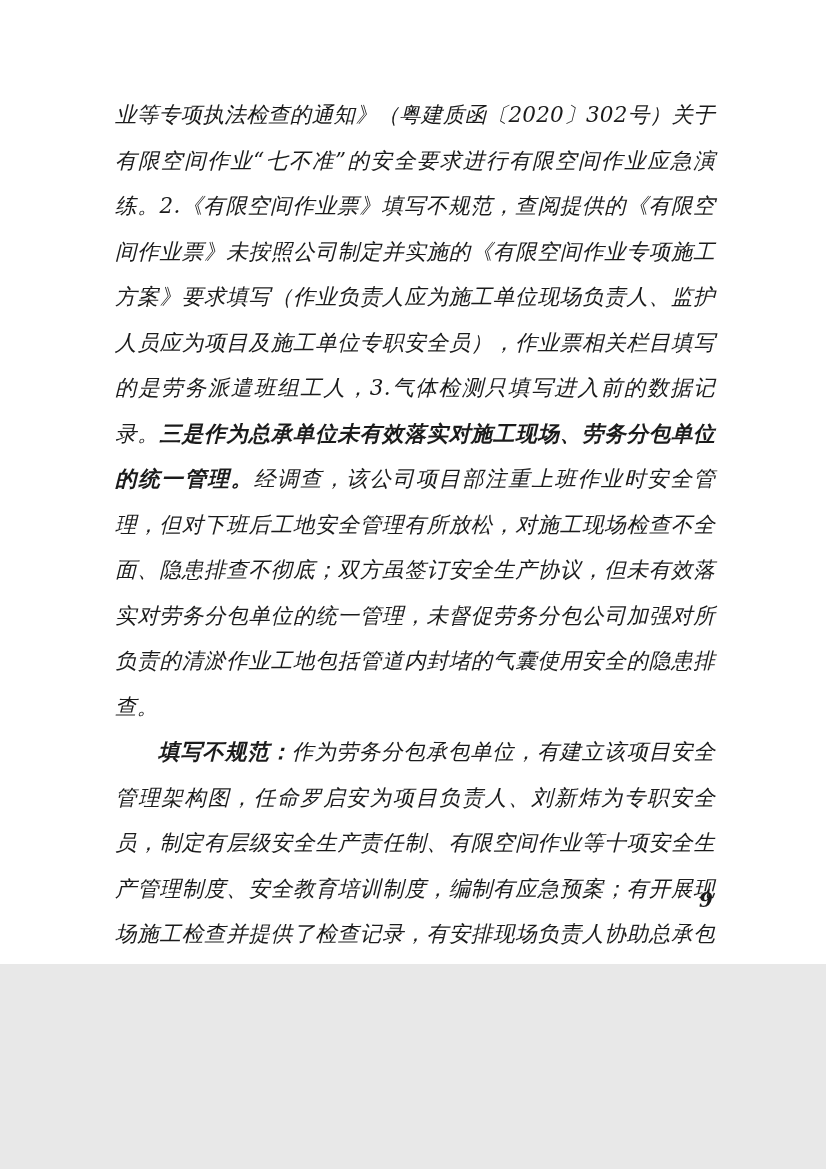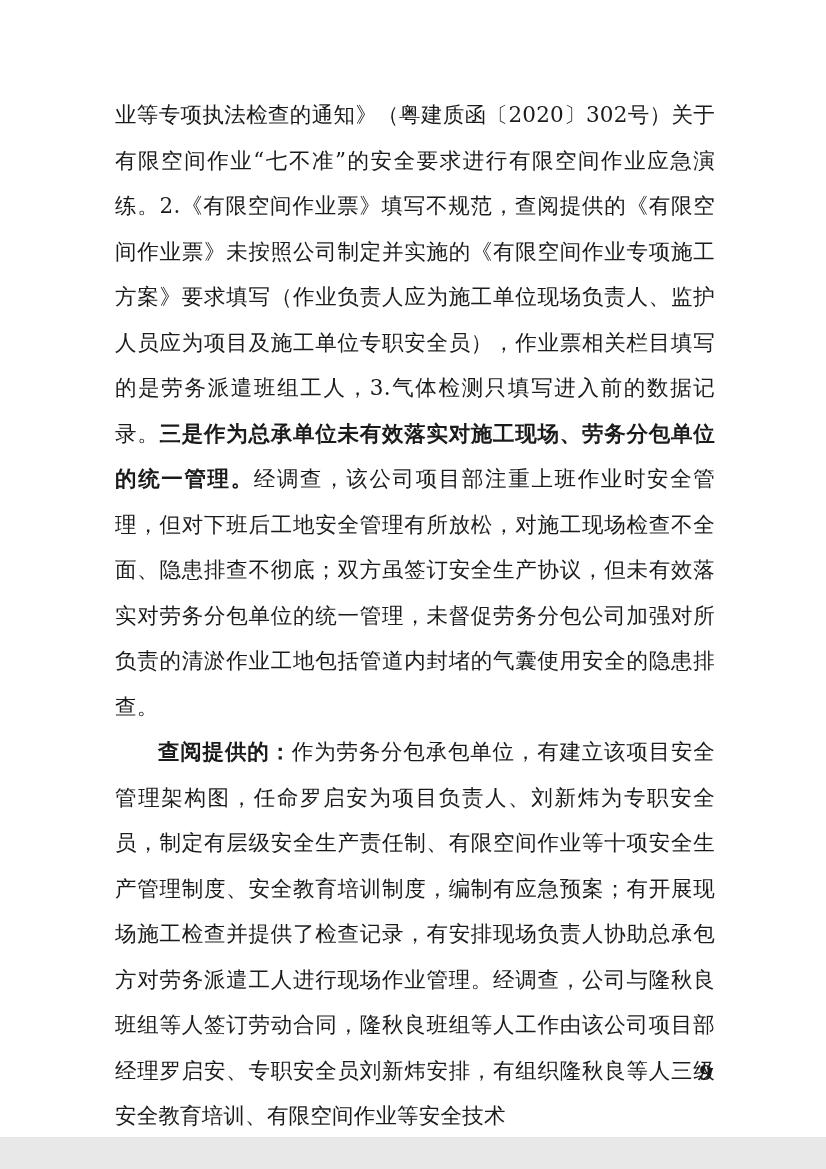--- a/index.html
+++ b/index.html
@@ -2,26 +2,27 @@
 <html><head>
 <meta charset="utf-8">
 <style>
   html, body {
     margin: 0;
     padding: 0;
     background: #e8e8e8;
   }
   .page {
     width: 826px;
-    height: 1137px;
+    height: 964px;
     background: #ffffff;
     position: relative;
     margin: 0 auto;
     box-sizing: border-box;
     overflow: hidden;
+    font-style: italic;
   }
   .content {
     position: absolute;
     left: 115px;
     top: 92px;
     width: 600px;
   }
   .para {
     font-family: "DejaVu Serif", "Liberation Serif", serif;
     font-size: 21.5px;
@@ -52,19 +53,19 @@
 <body>
 
 <div class="page">
   <div class="content">
 
     <p class="para">
       <span>业等专项执法检查的通知》（粤建质函〔2020〕302号）关于有限空间作业“七不准”的安全要求进行有限空间作业应急演练。2.《有限空间作业票》填写不规范，查阅提供的《有限空间作业票》未按照公司制定并实施的《有限空间作业专项施工方案》要求填写（作业负责人应为施工单位现场负责人、监护人员应为项目及施工单位专职安全员），作业票相关栏目填写的是劳务派遣班组工人，3.气体检测只填写进入前的数据记录。</span><span class="b">三是作为总承单位未有效落实对施工现场、劳务分包单位的统一管理。</span><span>经调查，该公司项目部注重上班作业时安全管理，但对下班后工地安全管理有所放松，对施工现场检查不全面、隐患排查不彻底；双方虽签订安全生产协议，但未有效落实对劳务分包单位的统一管理，未督促劳务分包公司加强对所负责的清淤作业工地包括管道内封堵的气囊使用安全的隐患排查。</span>
     </p>
 
     <p class="para indent">
-      <span class="b">查阅提供的：</span><span>作为劳务分包承包单位，有建立该项目安全管理架构图，任命罗启安为项目负责人、刘新炜为专职安全员，制定有层级安全生产责任制、有限空间作业等十项安全生产管理制度、安全教育培训制度，编制有应急预案；有开展现场施工检查并提供了检查记录，有安排现场负责人协助总承包方对劳务派遣工人进行现场作业管理。经调查，公司与隆秋良班组等人签订劳动合同，隆秋良班组等人工作由该公司项目部经理罗启安、专职安全员刘新炜安排，有组织隆秋良等人三级安全教育培训、有限空间作业等安全技术</span>
+      <span class="b">填写不规范：</span><span>作为劳务分包承包单位，有建立该项目安全管理架构图，任命罗启安为项目负责人、刘新炜为专职安全员，制定有层级安全生产责任制、有限空间作业等十项安全生产管理制度、安全教育培训制度，编制有应急预案；有开展现场施工检查并提供了检查记录，有安排现场负责人协助总承包方对劳务派遣工人进行现场作业管理。经调查，公司与隆秋良班组等人签订劳动合同，隆秋良班组等人工作由该公司项目部经理罗启安、专职安全员刘新炜安排，有组织隆秋良等人三级安全教育培训、有限空间作业等安全技术</span>
     </p>
 
   </div>
 
   <div class="page-number">9</div>
 </div>
 
 </body></html>

